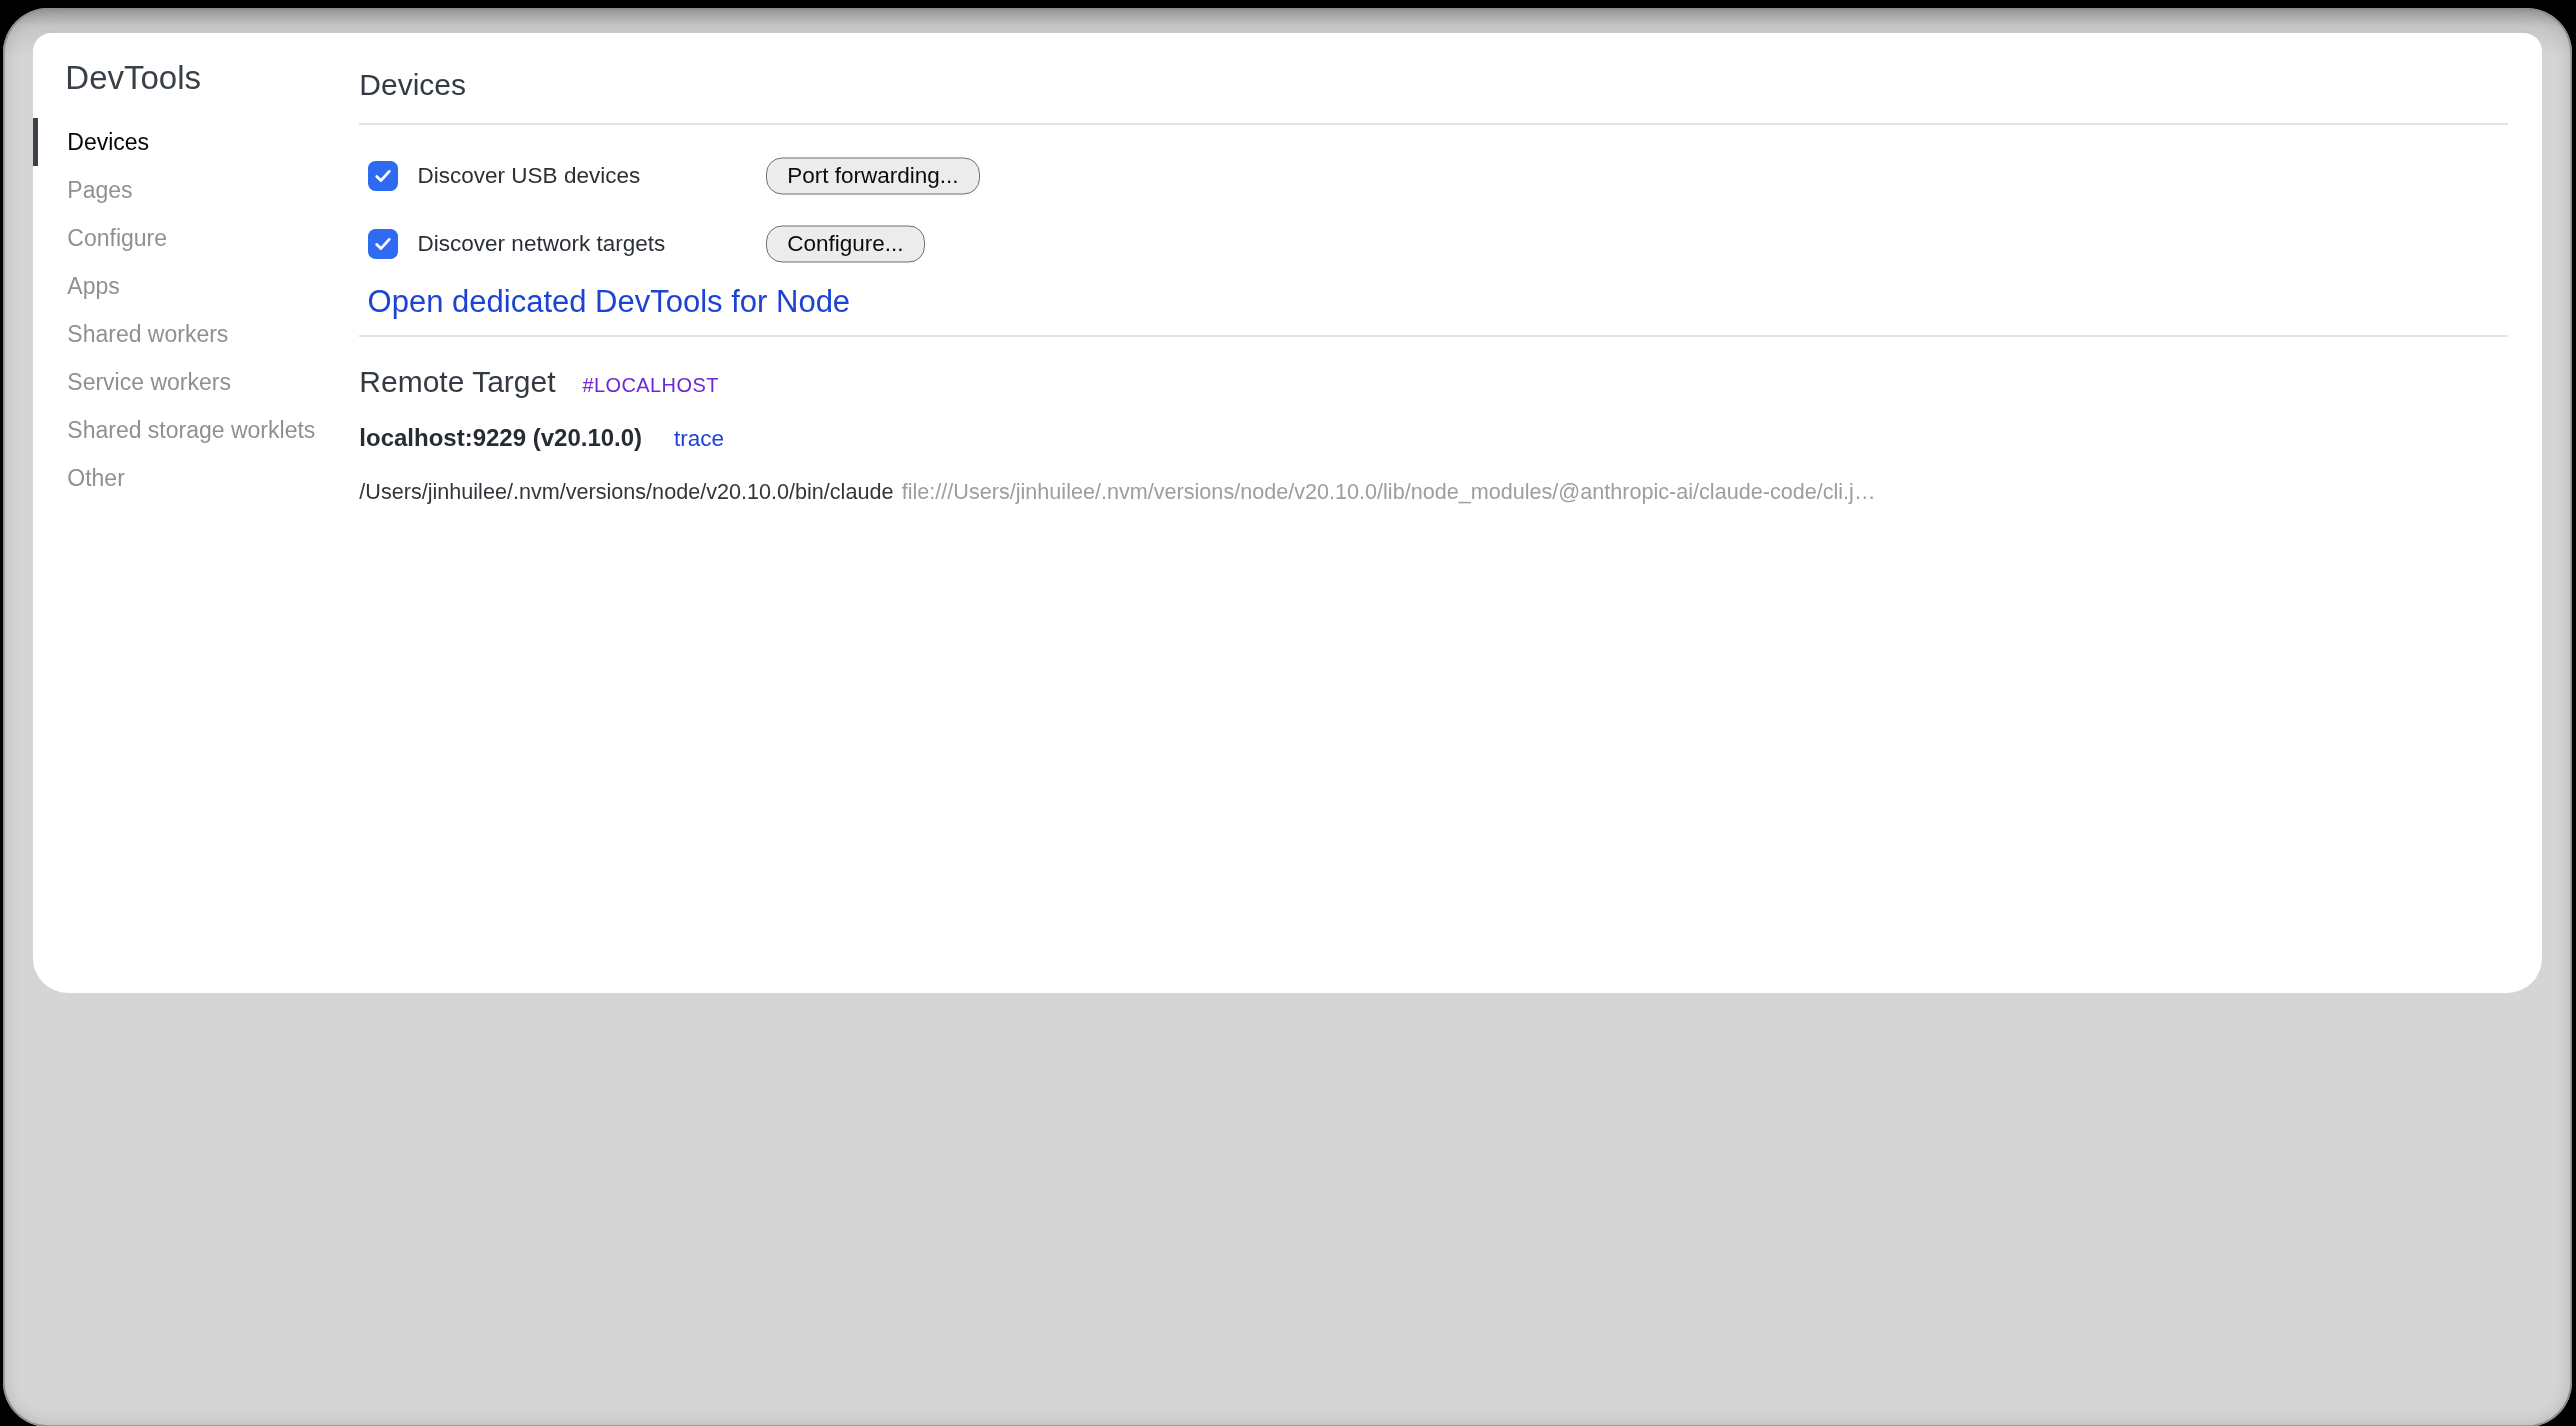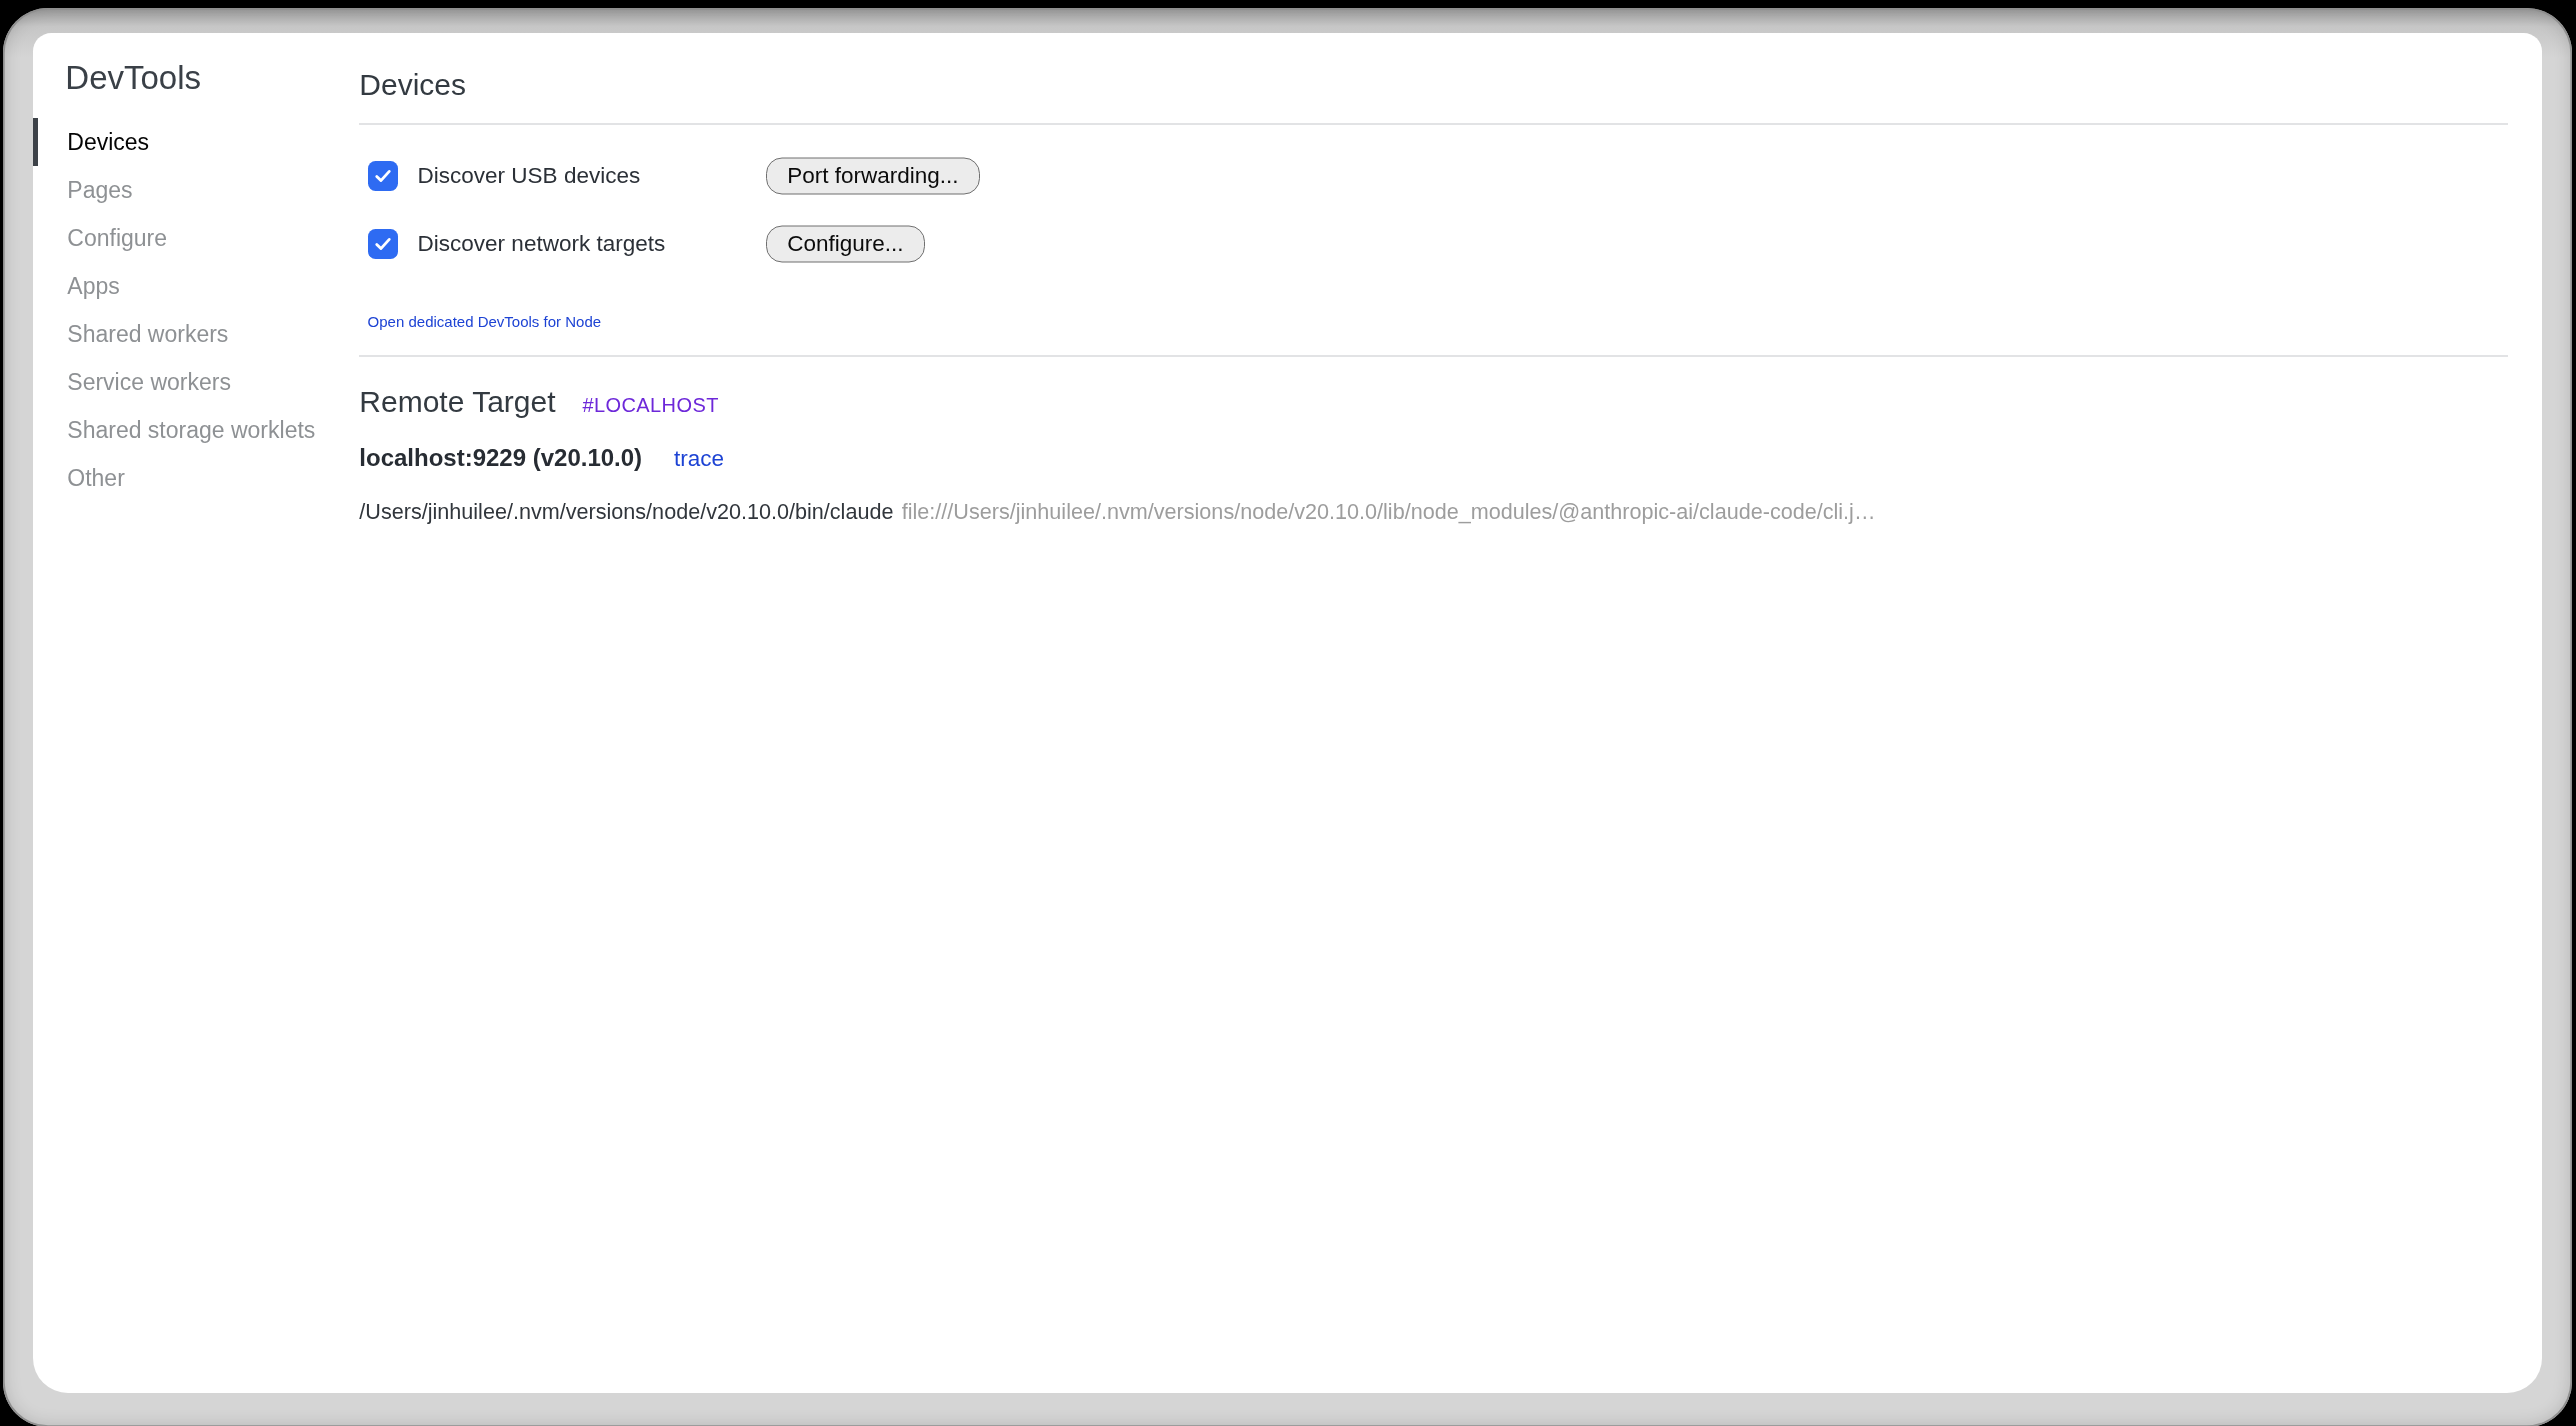--- a/index.html
+++ b/index.html
@@ -19,21 +19,21 @@
     width: 2569px; height: 1419px;
     border-radius: 45px;
     background: linear-gradient(180deg, #9e9e9e 0px, #c6c6c6 18.3px, #d5d5d5 50px, #d5d5d5 100%);
     box-shadow: inset 0 0 0 1.7px #8f8f8f, inset 0 0 18.3px rgba(0,0,0,.18);
   }
 
   
   .window-content {
     position: absolute;
     left: 30px; top: 25px;
-    width: 2509px; height: 1360px;
+    width: 2509px; height: 960px;
     background: #ffffff;
     border-radius: 18.3px 18.3px 35px 35px;
     display: flex;
     overflow: hidden;
   }
 
   
   .sidebar { width: 326px; flex: 0 0 326px; padding-top: 25px; }
   .sidebar-title {
     margin: 0 0 0 32px;
@@ -104,23 +104,23 @@
     color: #0b0b0b;
     background: #ececec;
     border: 1.7px solid #6f6f6f;
     border-radius: 16px;
     cursor: pointer;
     white-space: nowrap;
   }
 
   .link { color: #1d43d4; text-decoration: none; cursor: pointer; }
   .node-link-row {
-    margin-top: 46px;
+    margin-top: 26px;
     padding-left: 8.3px;
-    font-size: 15px;
+    font-size: 31px;
     line-height: 25px;
   }
   .divider.second { margin-top: 21.6px; }
 
   .rt-heading-row {
     margin-top: 27px;
     display: flex; align-items: baseline;
   }
   .rt-heading {
     margin: 0;

